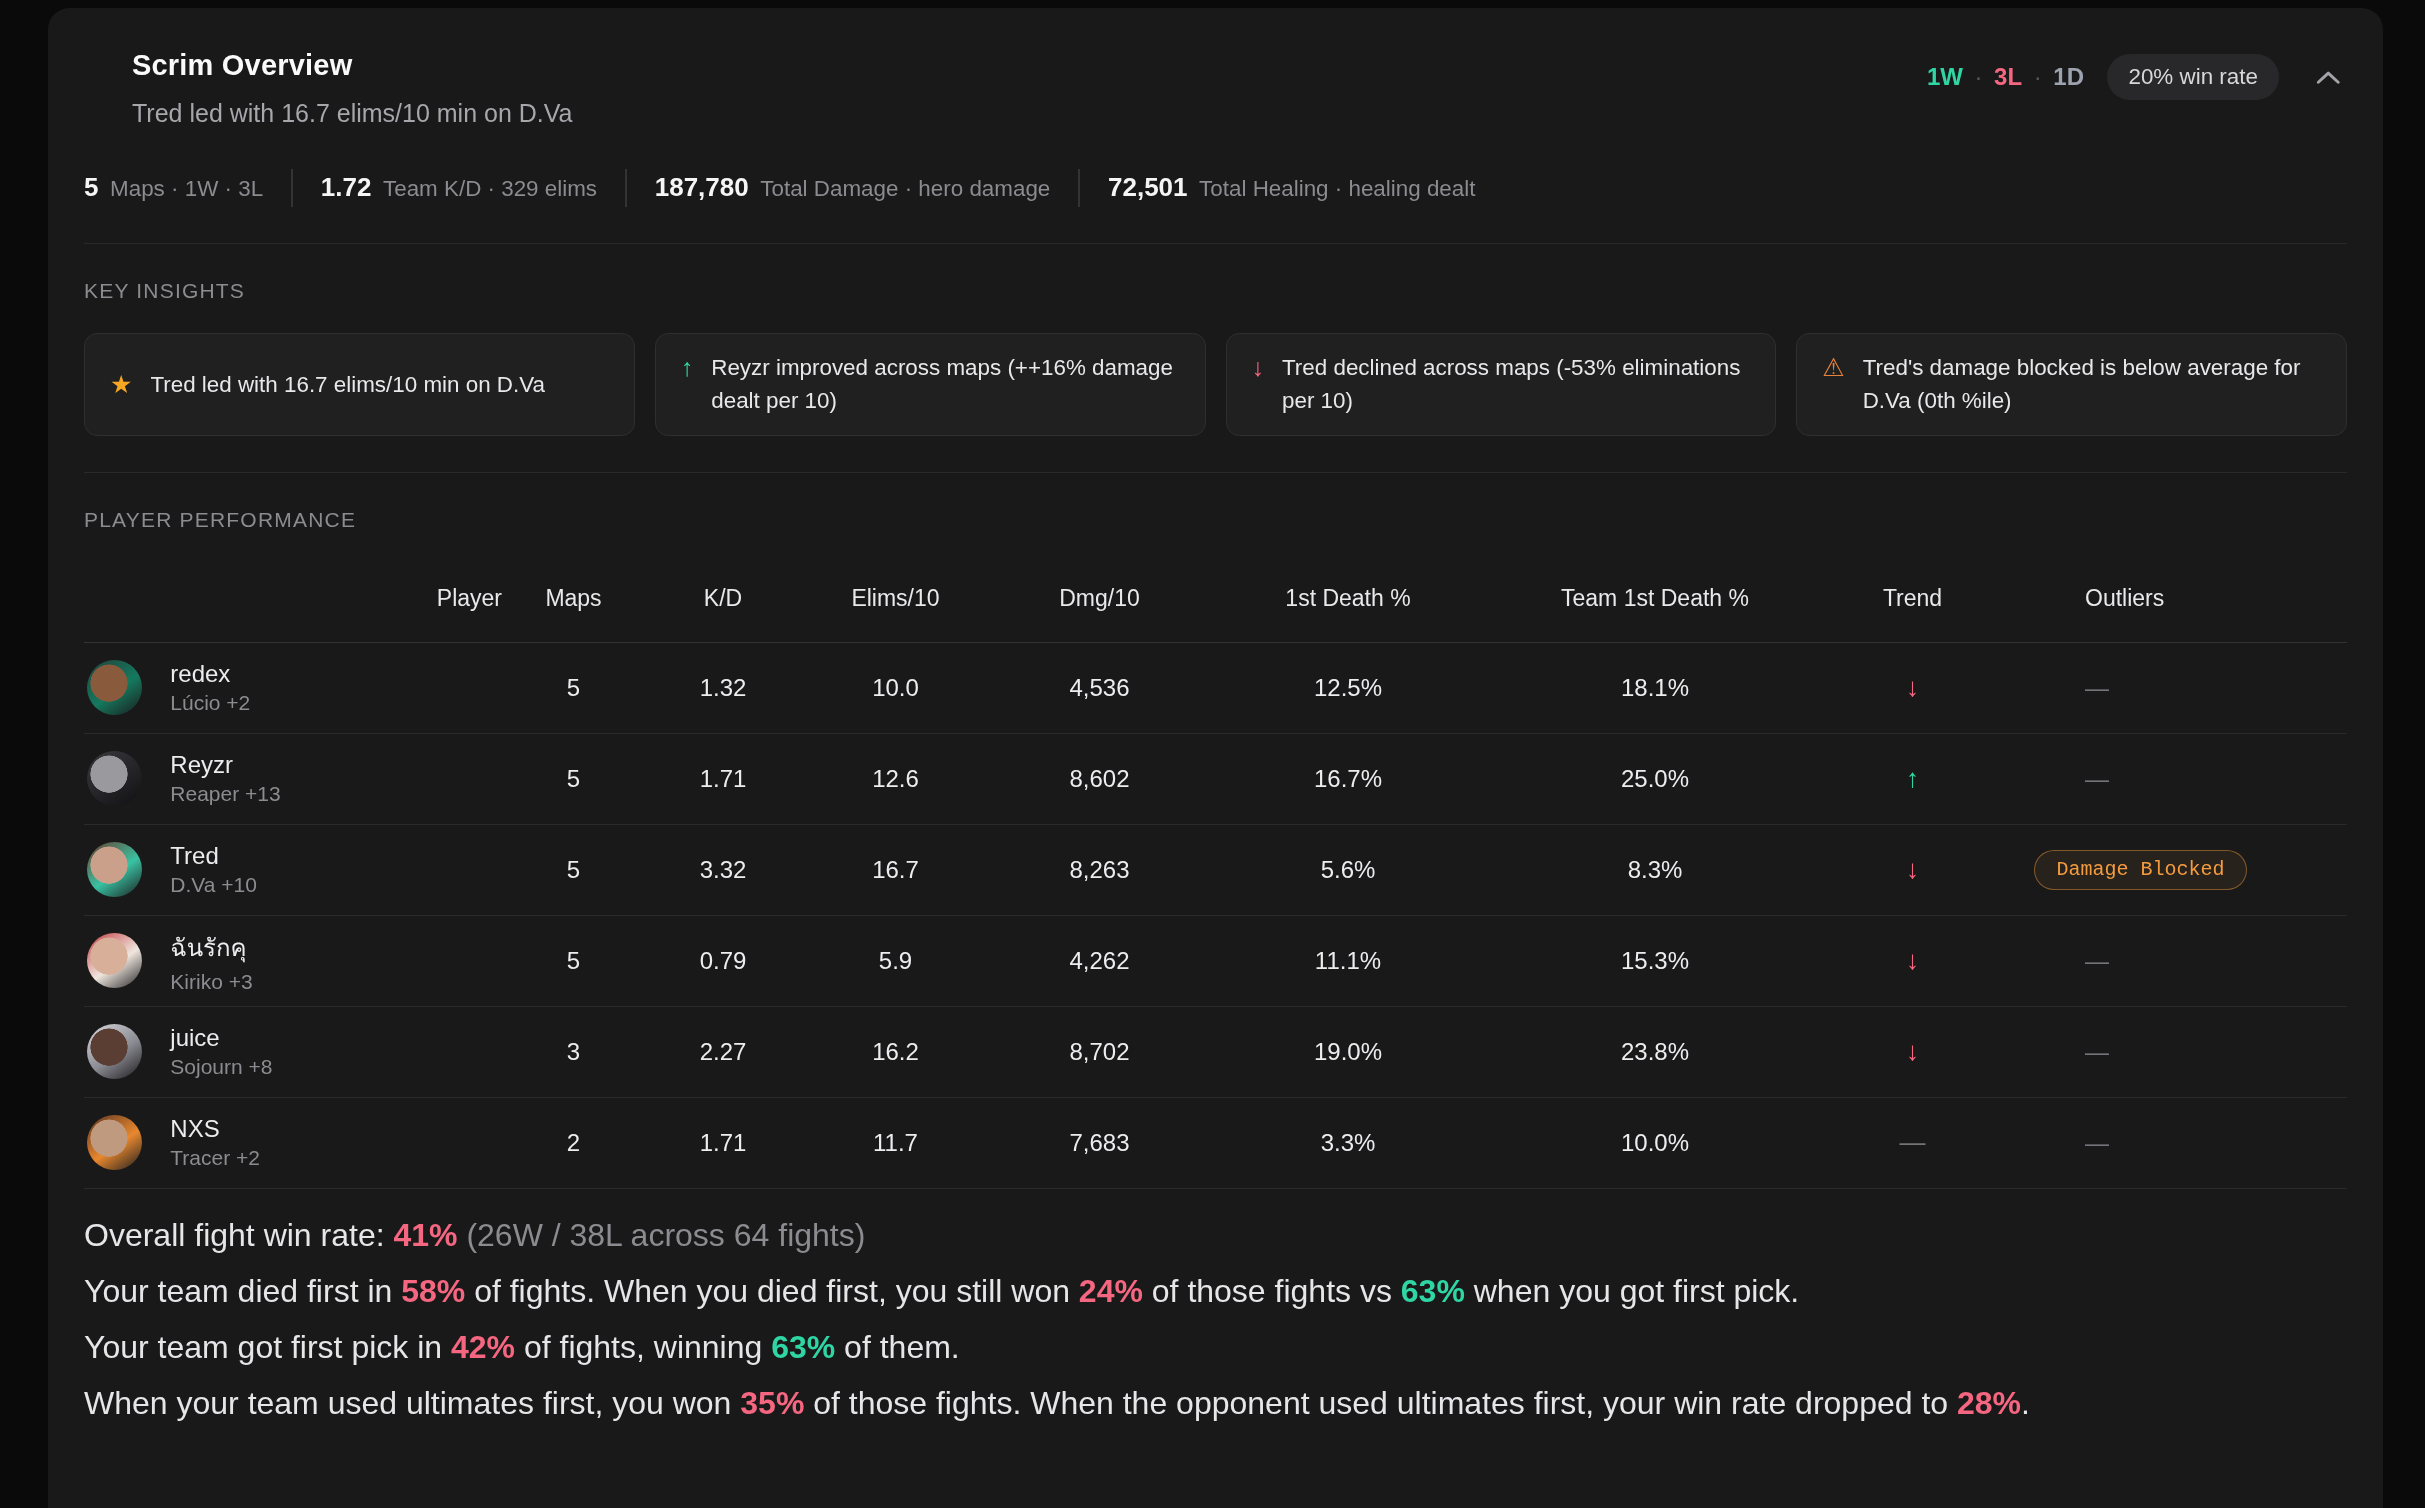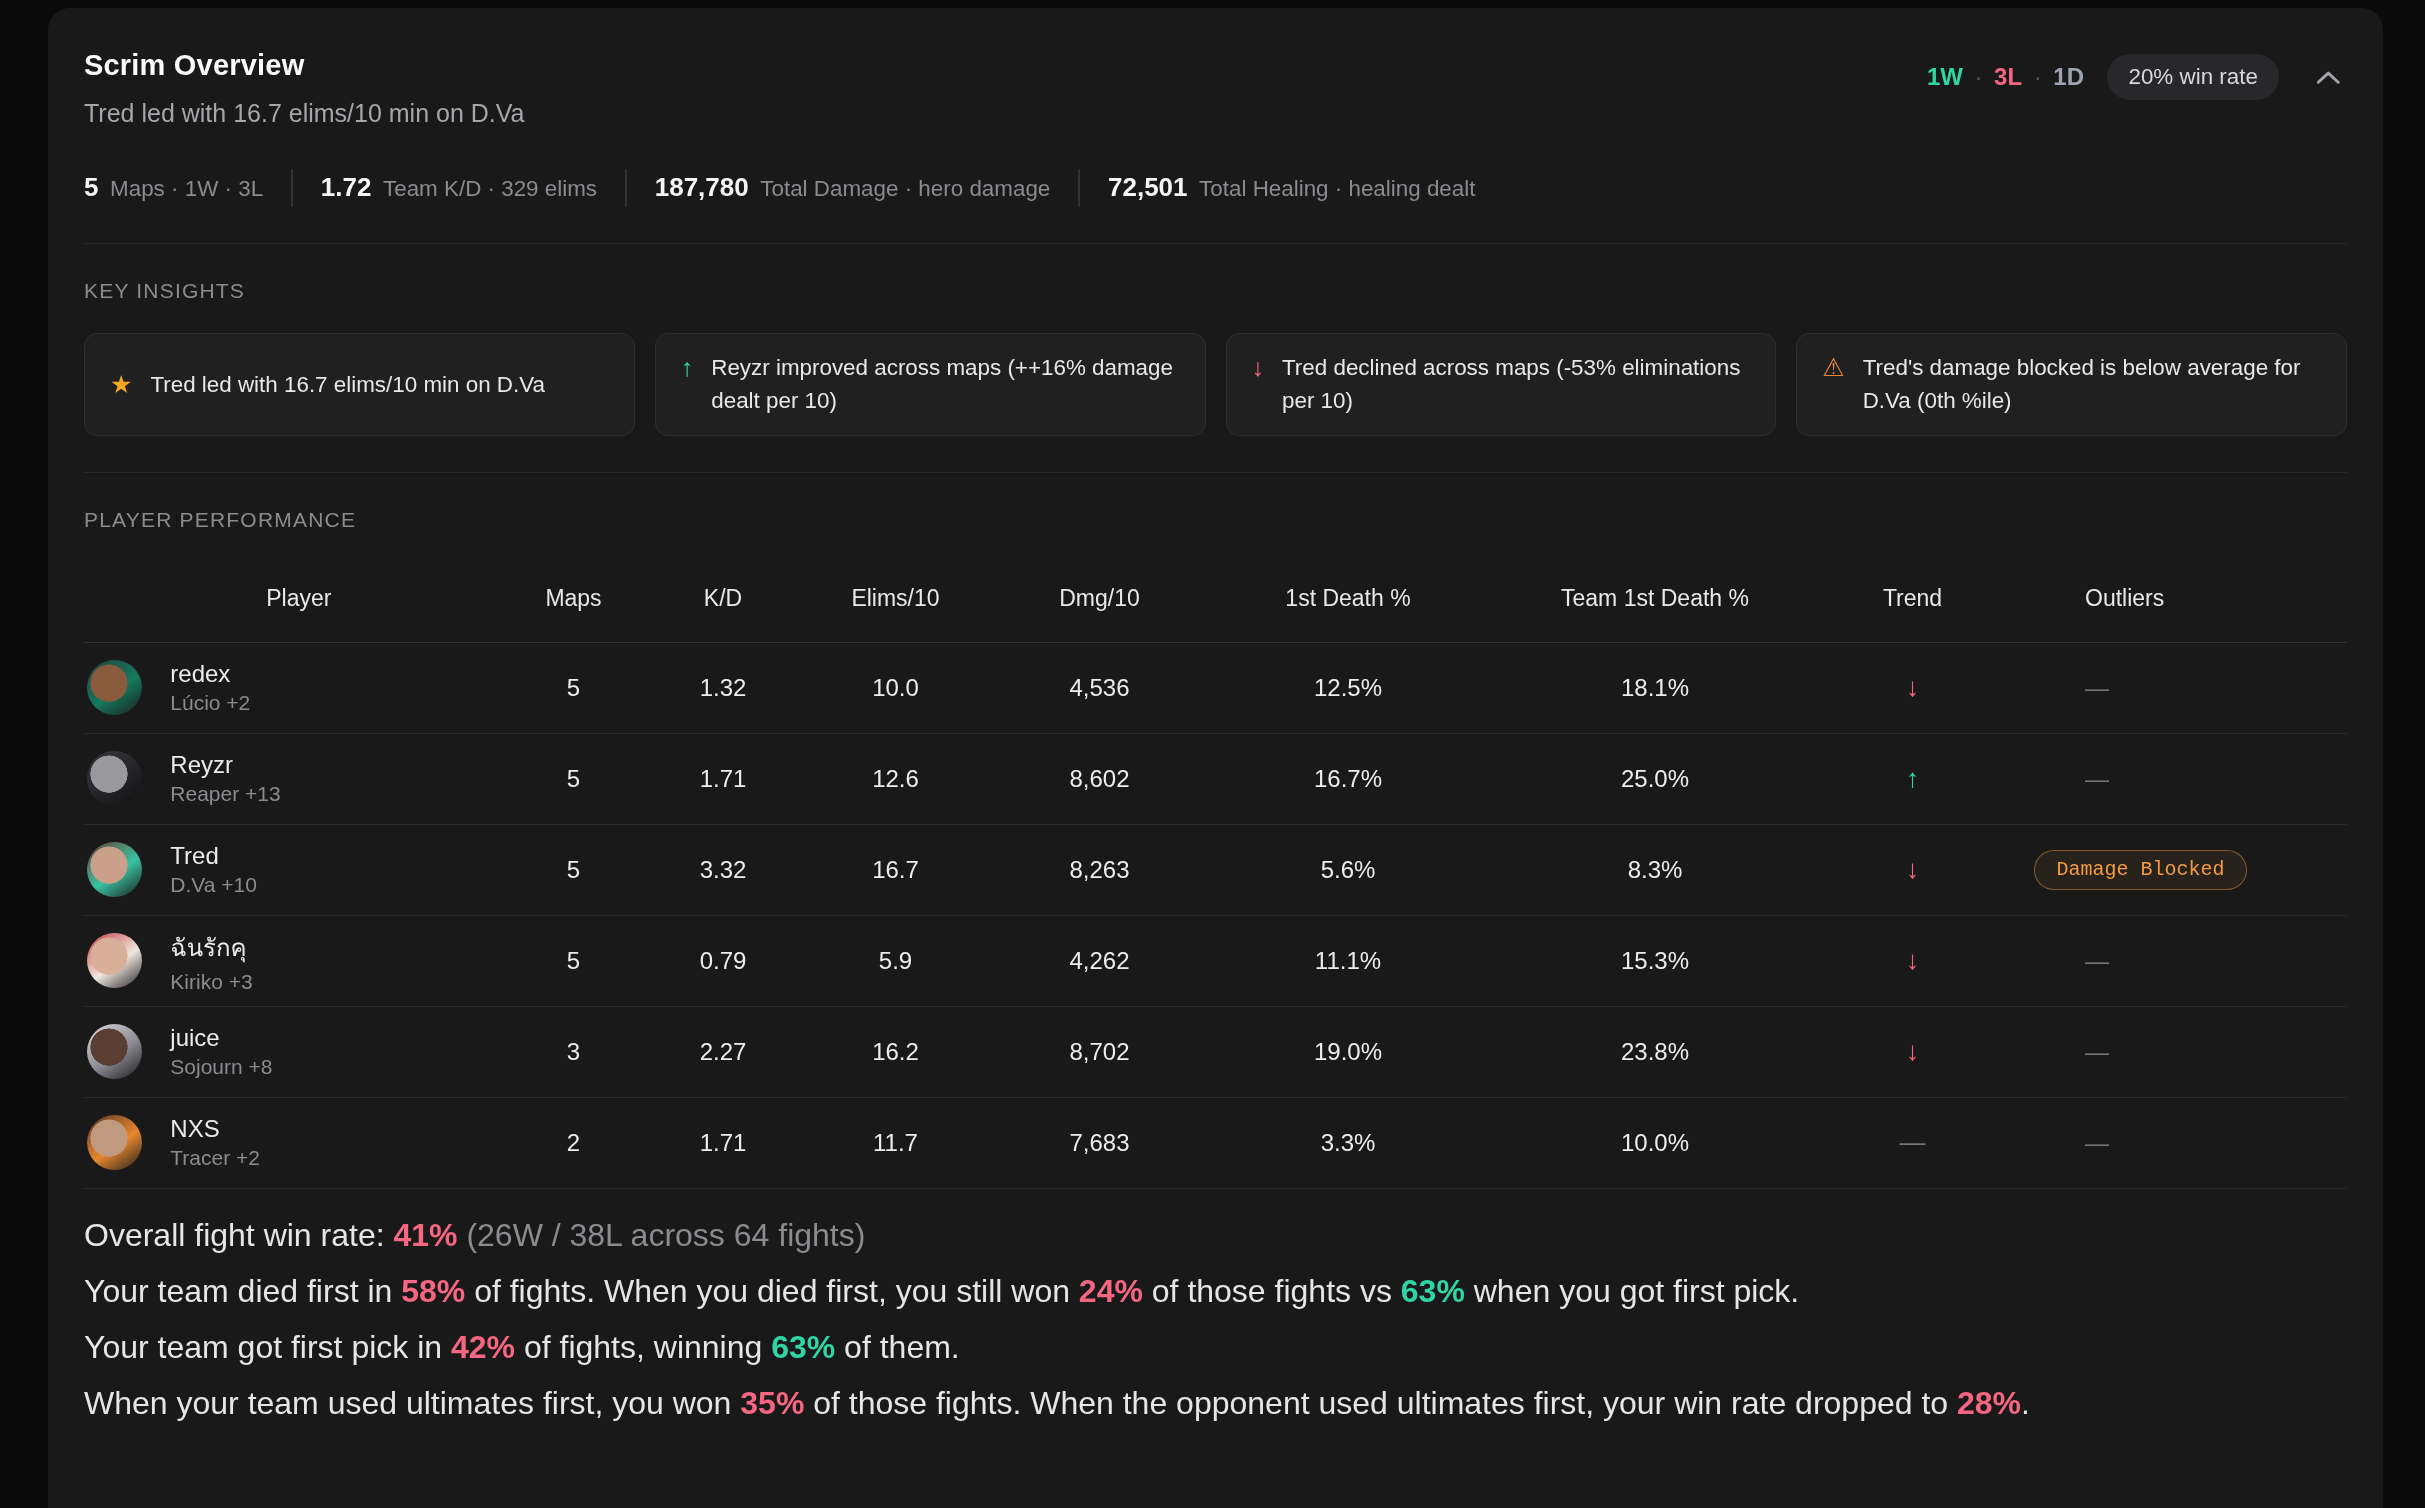--- a/index.html
+++ b/index.html
@@ -7,21 +7,21 @@
     --page-bg:#0a0a0a; --card-bg:#19191a; --tile-bg:#202021; --tile-border:#2f2f31;
     --line:#2a2a2c; --line-strong:#333336;
     --txt:#f2f2f2; --txt2:#a6a6ab; --muted:#8b8b90; --faint:#737378;
   }
   *{margin:0;padding:0;box-sizing:border-box;}
   html,body{width:2426px;height:1508px;background:var(--page-bg);
     font-family:"Liberation Sans","DejaVu Sans",sans-serif;color:var(--txt);overflow:hidden;}
   .card{position:absolute;left:48px;top:8.3px;width:2335px;height:1573px;
     background:var(--card-bg);border-radius:21.5px;padding:41px 36px 0 36px;}
   
-  .hdr{display:flex;justify-content:space-between;align-items:flex-start;}
+  .hdr{display:flex;justify-content:space-between;align-items:flex-start;margin-left:48px;}
   .title{font-size:29px;font-weight:700;letter-spacing:0.2px;color:#fafafa;}
   .subtitle{font-size:25px;color:var(--txt2);margin-top:16.6px;font-weight:400;}
   .hdr-right{display:flex;align-items:center;gap:23px;margin-top:5px;}
   .record{font-size:24px;font-weight:700;display:flex;align-items:center;gap:11.6px;}
   .rec-w{color:var(--green);} .rec-l{color:var(--red);} .rec-d{color:#9ca3af;}
   .rec-dot{color:#57575c;font-weight:400;}
   .pill{background:#28282b;border-radius:827px;padding:10px 21.5px;font-size:22.4px;color:#d8d8dc;}
   .chev{width:38px;height:33px;display:flex;align-items:center;justify-content:center;cursor:pointer;margin-left:6.6px;}
   
   .stats{display:flex;align-items:center;margin-top:41px;}
@@ -38,21 +38,21 @@
   .insight-row{display:flex;gap:18px;margin:auto 0;align-items:flex-start;}
   .insight-ic{font-size:25px;line-height:33px;flex:0 0 auto;}
   .ic-star{color:var(--star);} .ic-up{color:var(--green);} .ic-down{color:var(--red);} .ic-warn{color:#e8833a;}
   .insight-tx{font-size:22.4px;line-height:33px;color:#e8e8ea;}
   
   .tgrid{display:grid;grid-template-columns:418px 143px 156px 189px 219px 278px 336px 179px 342px;
     align-items:center;}
   .thead{margin-top:35px;}
   .thead .tc{font-size:23px;color:#e9e9ec;padding:18px 0 30px 0;font-weight:400;}
   .tc{text-align:center;}
-  .tc.left{text-align:center;padding-left:11.6px;}
+  .tc.left{text-align:right;padding-left:11.6px;}
   .tc.outl{text-align:left;padding-left:83px;}
   .trow{border-top:1.7px solid var(--line);height:91px;}
   .trow:first-of-type{border-top:1.7px solid var(--line-strong);}
   .cell{font-size:24px;color:#ededf0;}
   .pcell{display:flex;align-items:center;gap:28px;padding-left:3.3px;}
   .avatar{width:55px;height:55px;border-radius:50%;flex:0 0 auto;background:#333;}
   .pname{font-size:24px;color:#ececee;}
   .pheroes{font-size:21px;color:var(--muted);margin-top:3px;}
   .trend{font-size:26px;}
   .trend.up{color:var(--green);} .trend.down{color:var(--red);} .trend.none{color:var(--faint);}

